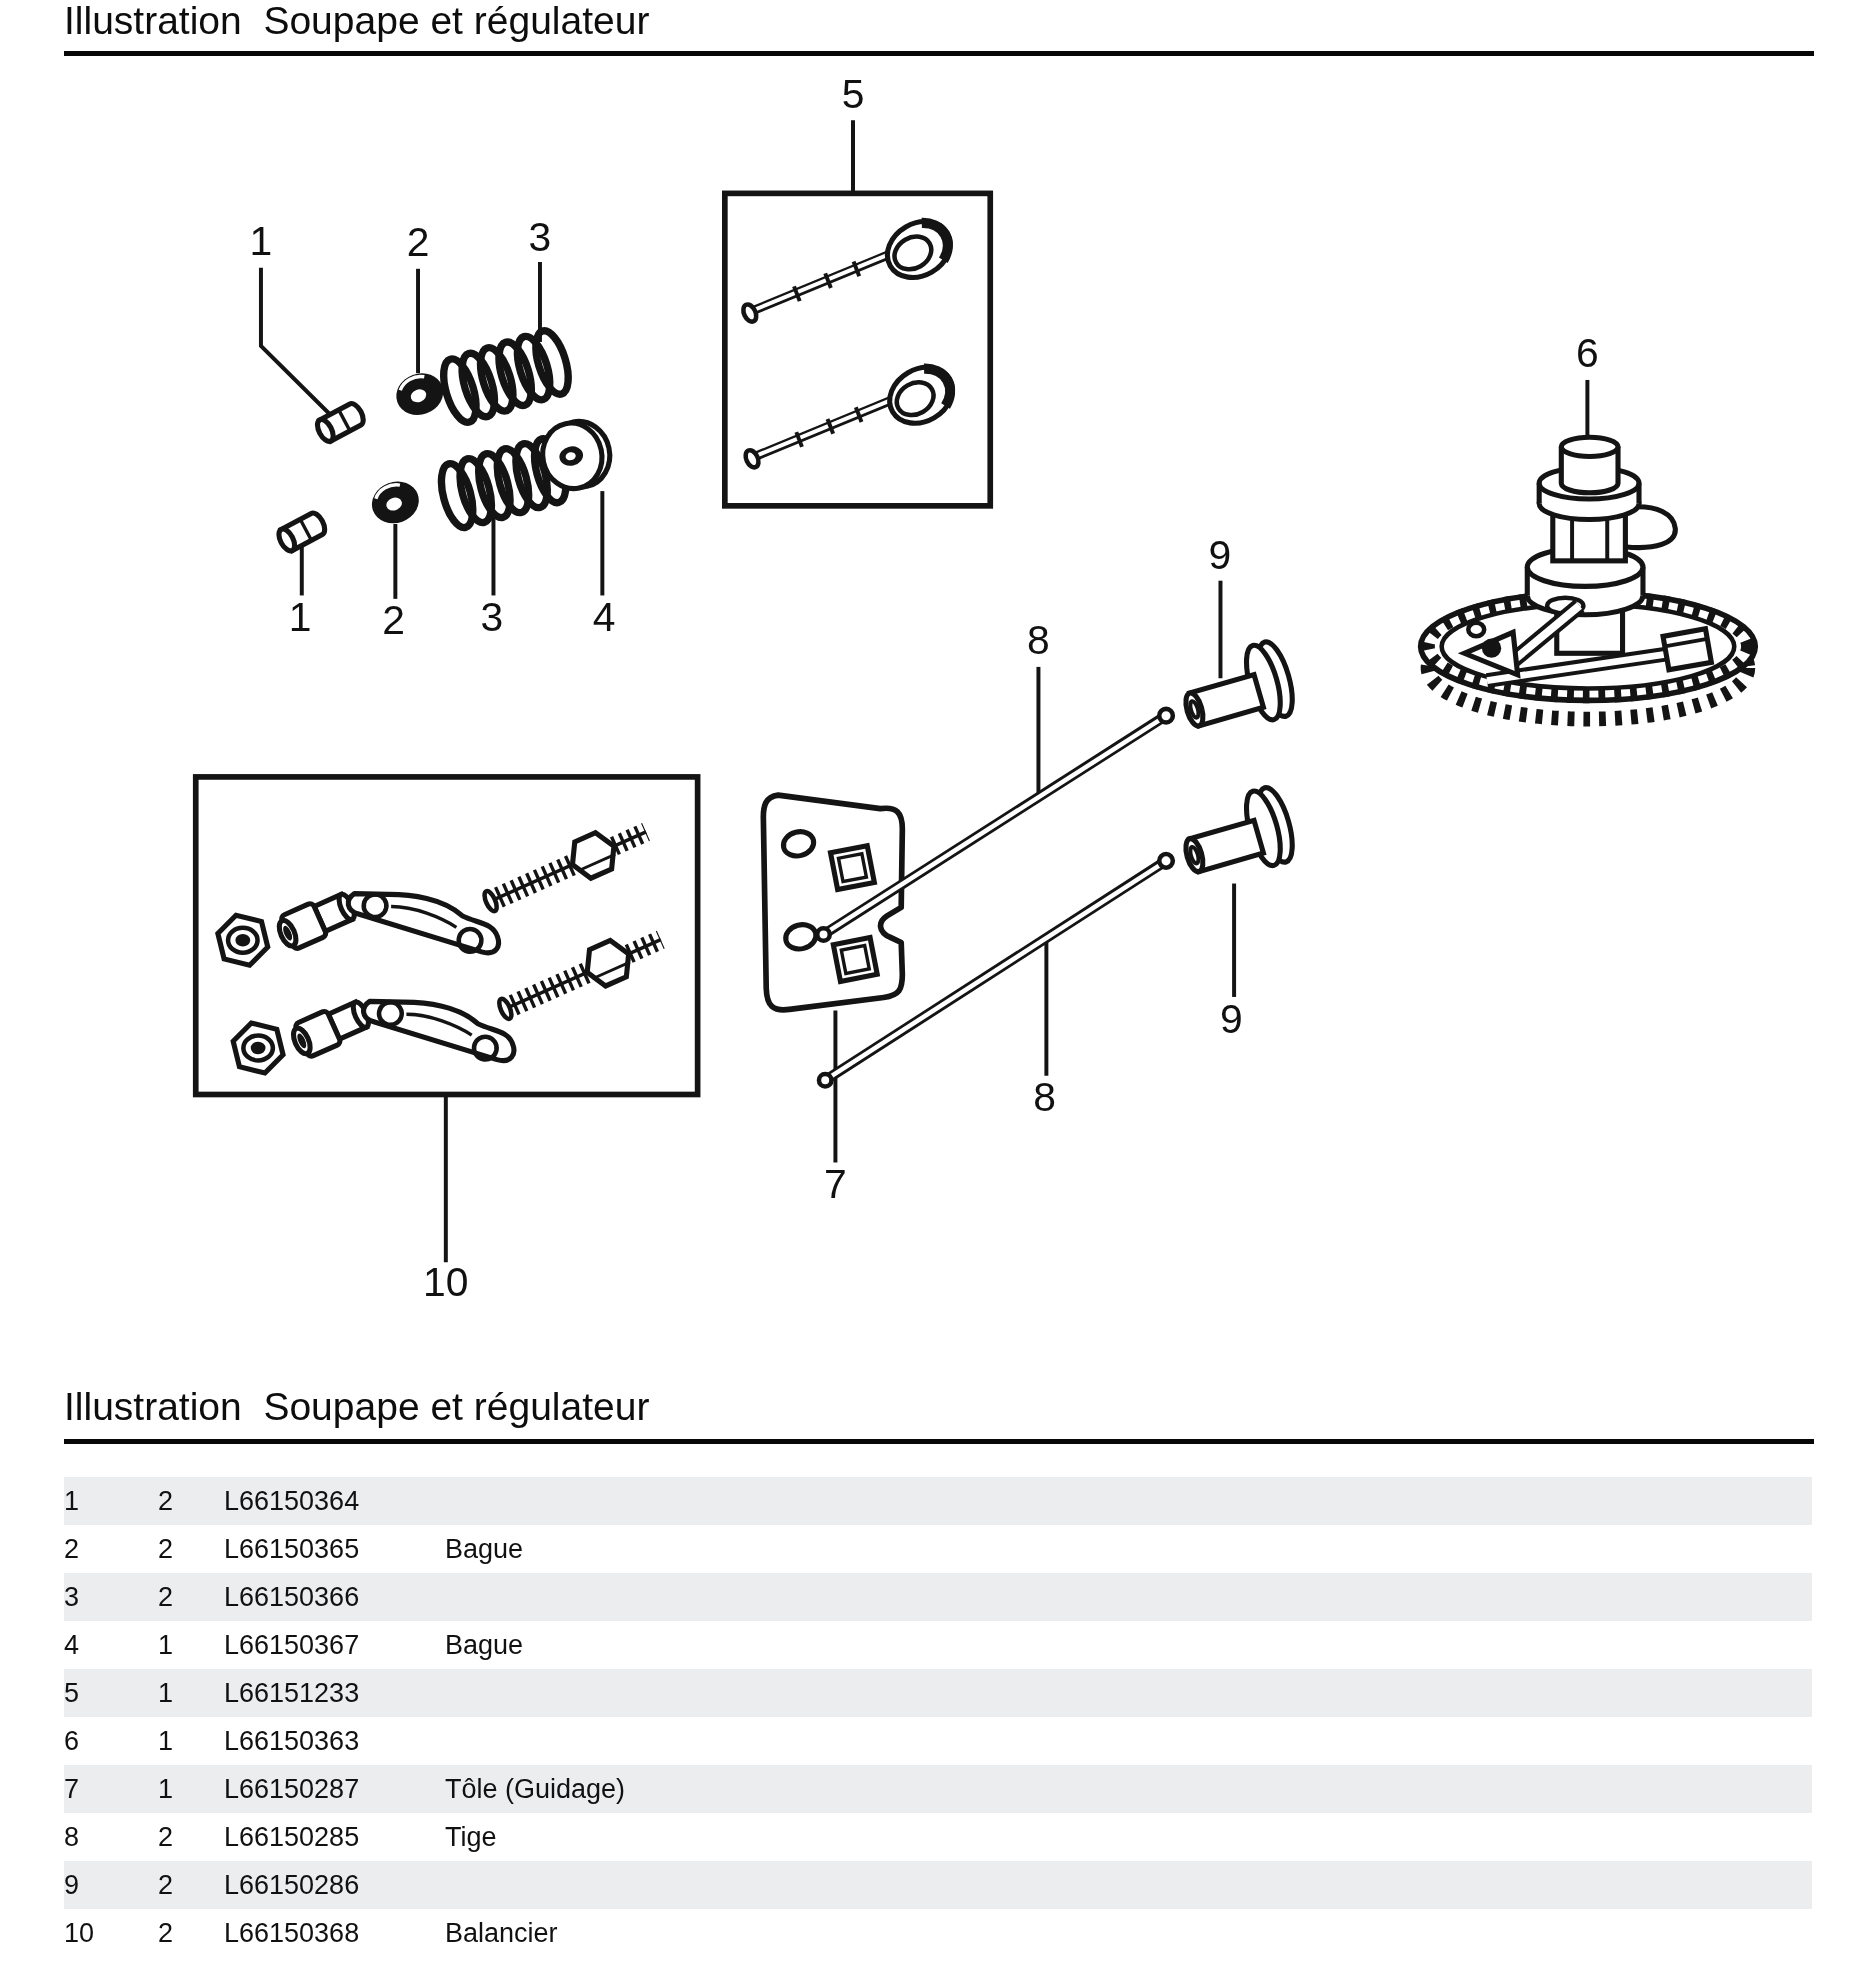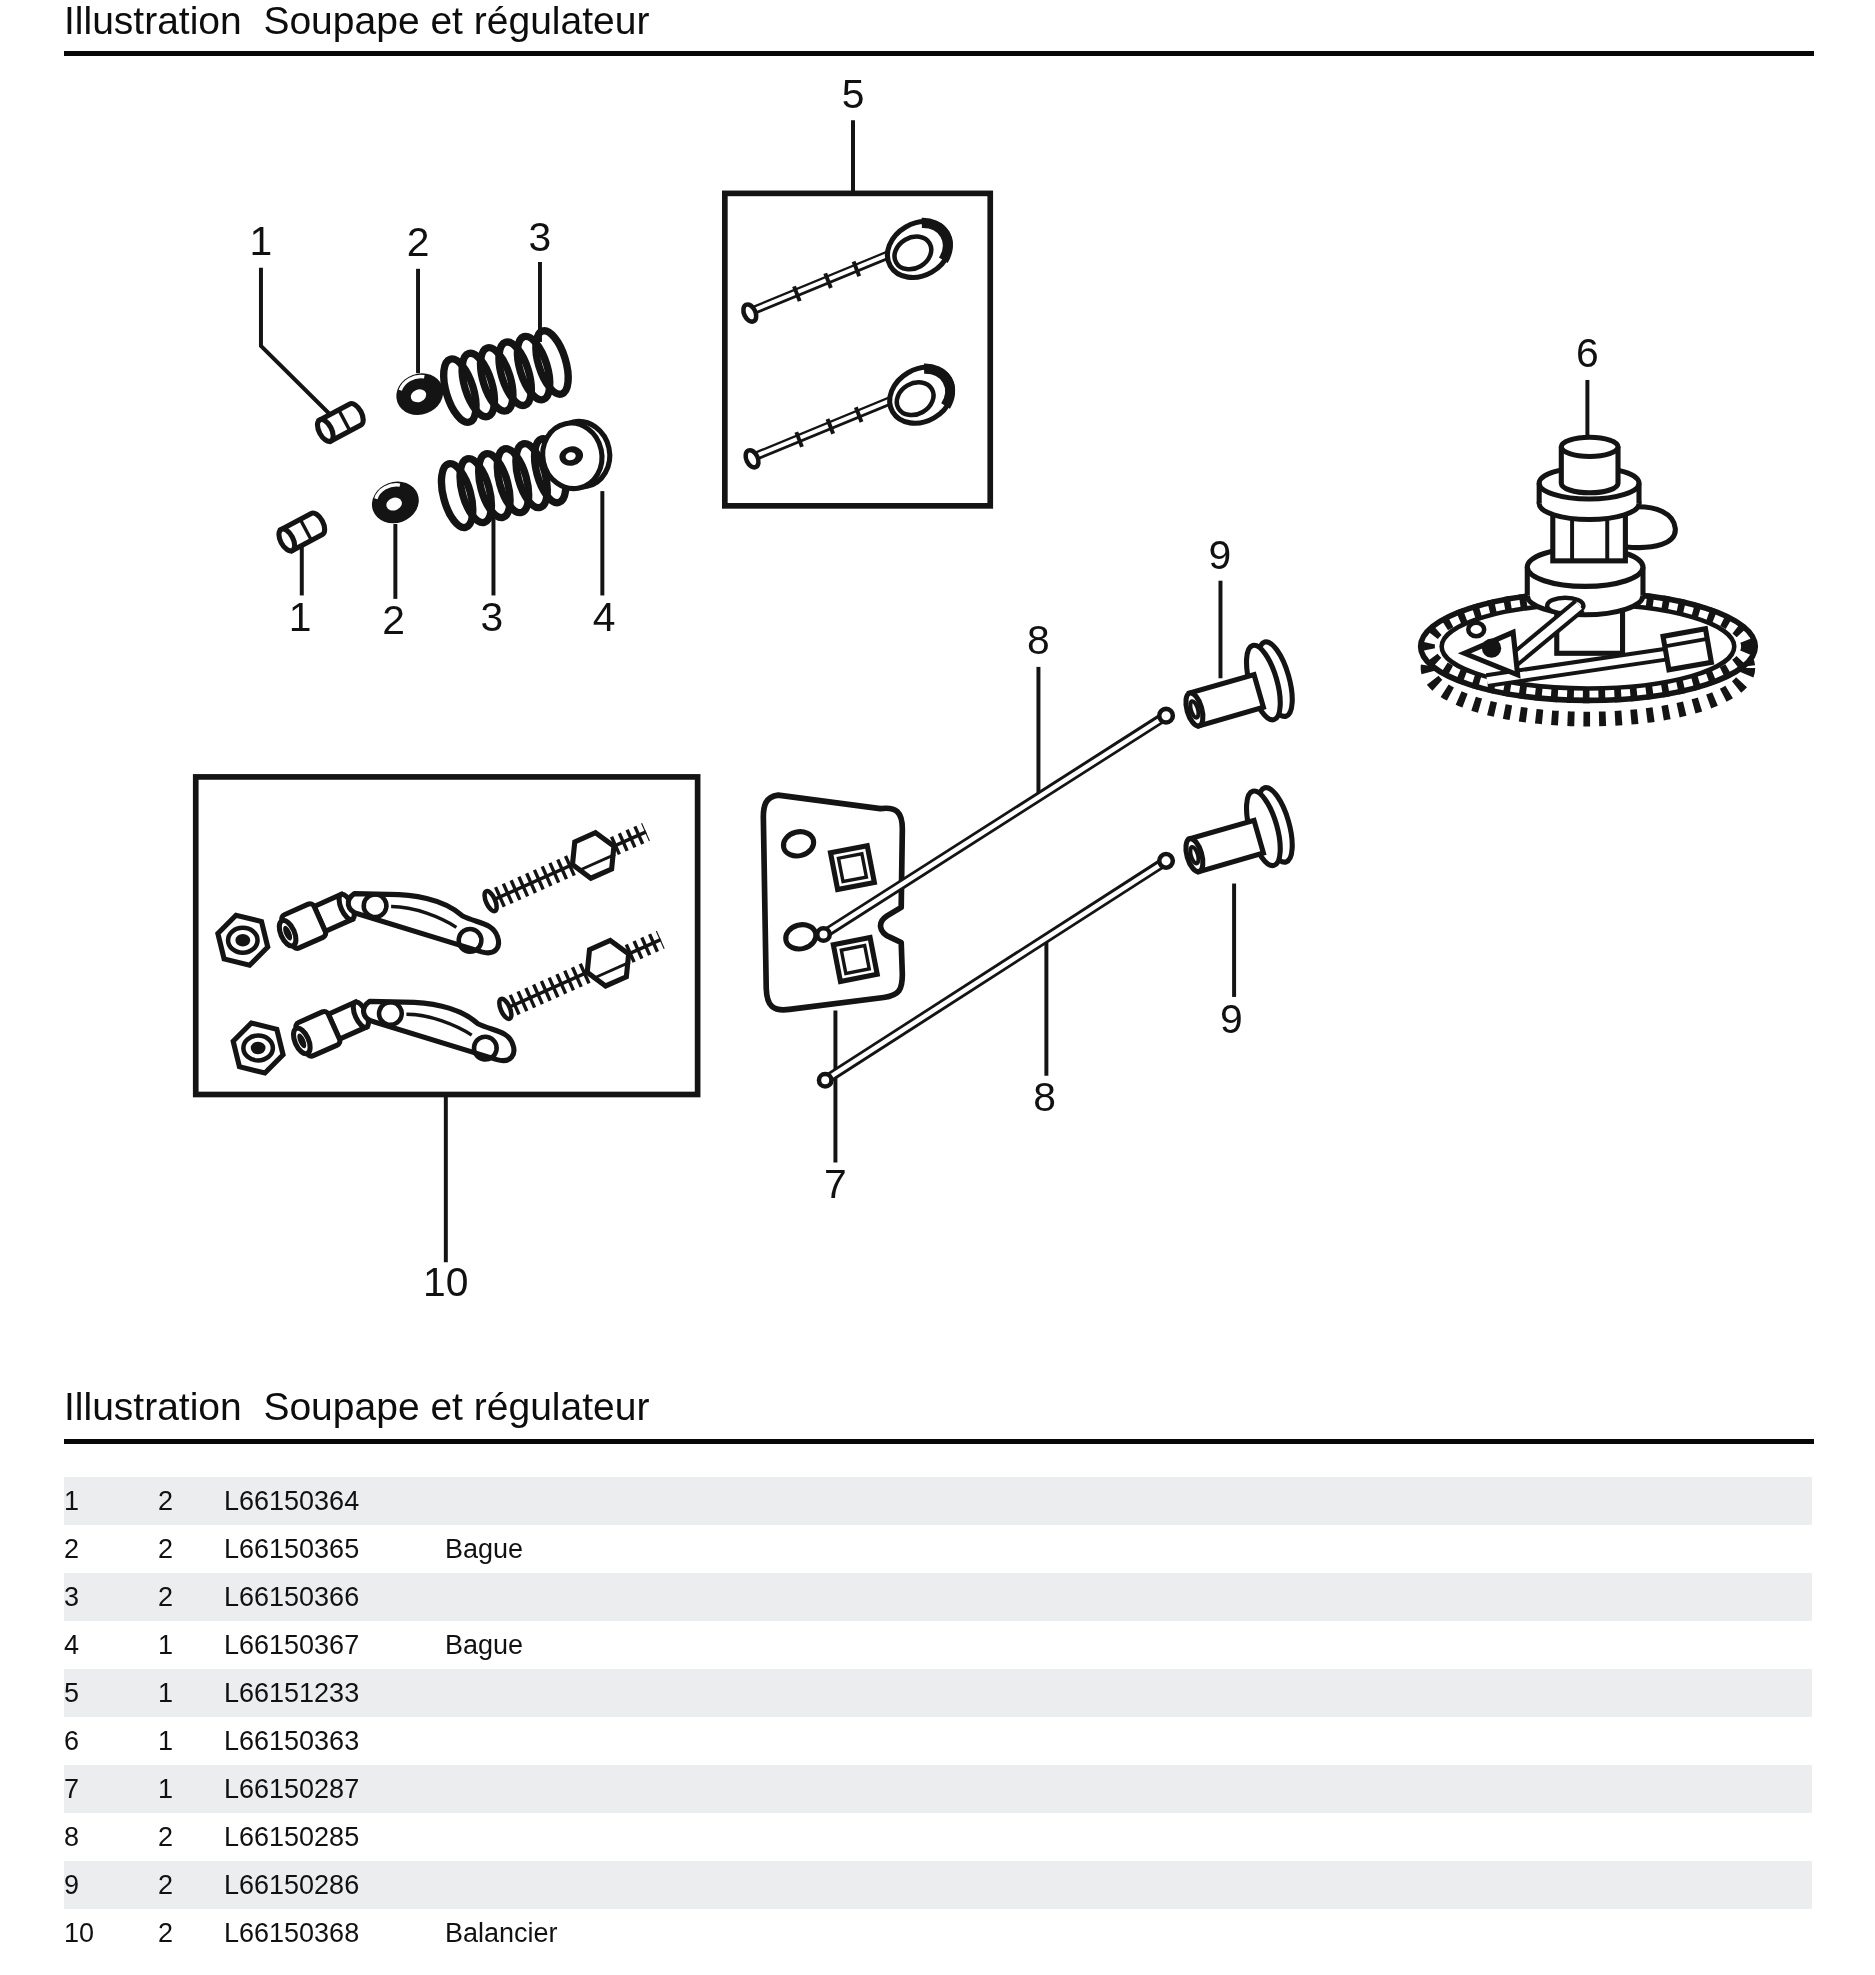--- a/index.html
+++ b/index.html
@@ -363,29 +363,31 @@
       <div class="cell">L66150363</div>
       <div class="cell"></div>
       <div class="cell"></div>
       <div class="cell"></div>
       <div class="cell"></div>
     </div>
     <div class="t-row">
       <div class="cell">7</div>
       <div class="cell">1</div>
       <div class="cell">L66150287</div>
+      <div class="cell">Tôle (Guidage)</div>
       <div class="cell"></div>
       <div class="cell"></div>
       <div class="cell"></div>
       <div class="cell"></div>
     </div>
     <div class="t-row">
       <div class="cell">8</div>
       <div class="cell">2</div>
       <div class="cell">L66150285</div>
+      <div class="cell">Tige</div>
       <div class="cell"></div>
       <div class="cell"></div>
       <div class="cell"></div>
       <div class="cell"></div>
     </div>
     <div class="t-row">
       <div class="cell">9</div>
       <div class="cell">2</div>
       <div class="cell">L66150286</div>
       <div class="cell"></div>

